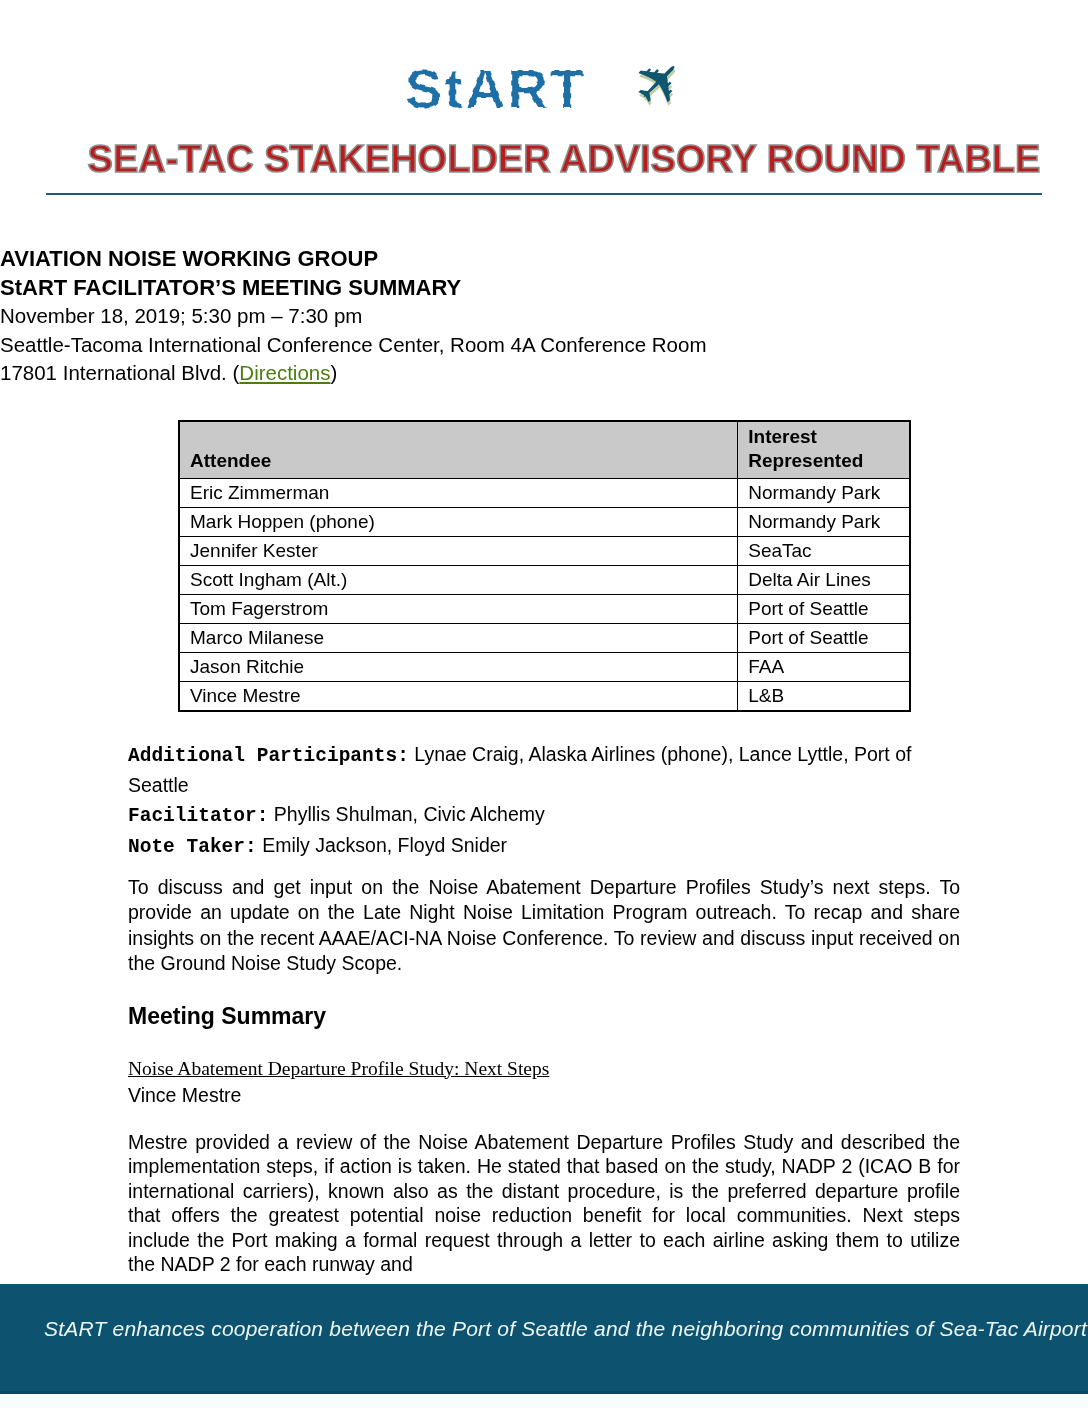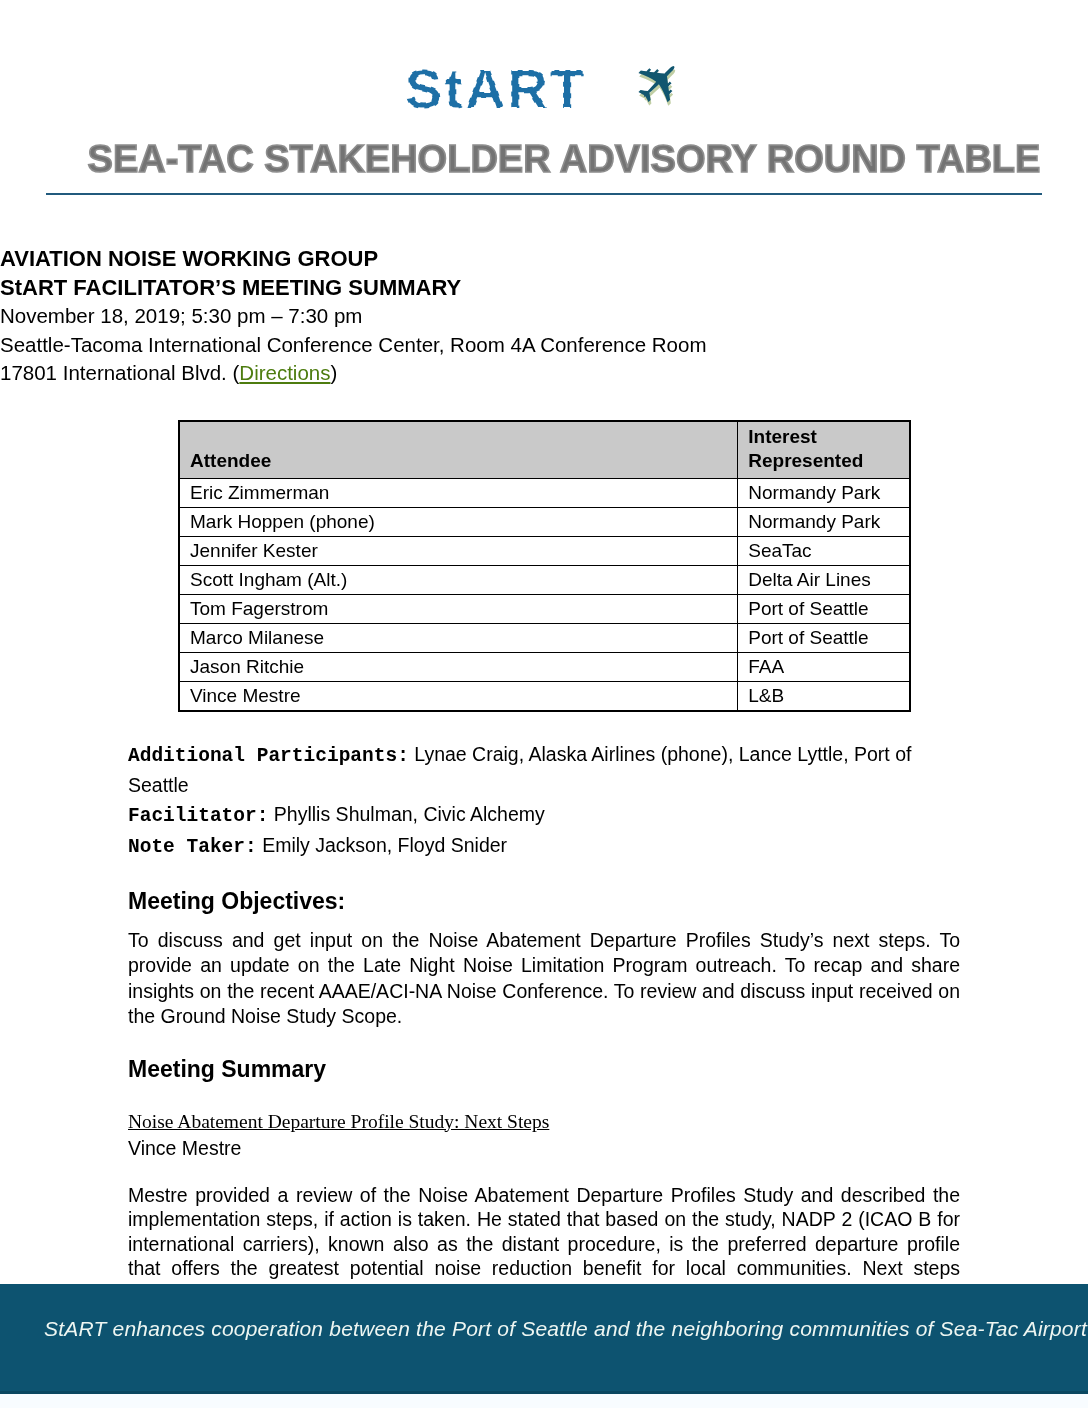--- a/index.html
+++ b/index.html
@@ -14,21 +14,21 @@
   .logo-svg { display:block; }
   .plane {
     display:inline-block; font-size:60px; line-height:1; color:#11566f;
     transform:rotate(-45deg); margin-left:2px; margin-top:-8px;
     text-shadow:-2px 3px 0 rgba(116,146,54,.45);
   }
   
   .banner {
     margin-top:18px; text-align:center; white-space:nowrap;
     font-size:38px; font-weight:600; letter-spacing:0px;
-    color:#737373;padding-left:40px; -webkit-text-stroke:1.6px #8e8e8e;
+    color:#b91c1c;padding-left:40px; -webkit-text-stroke:1.6px #8e8e8e;
   }
   .rule { margin:12px 46px 0 46px; border-top:2px solid #215a7d; }
   
   .title-block { margin-top:50px; font-size:20.5px; line-height:28.5px; }
   .title-bold { font-weight:bold; font-size:22px; }
   .dir-link { color:#4d7c0f; text-decoration:underline; cursor:pointer; }
   
   table.attendees {
     margin:32px 0 0 178px; border-collapse:collapse; width:733px;
     font-size:19px; border:2px solid #000;
@@ -129,21 +129,20 @@
   </table>
 
   <div class="content">
 
     <div class="participants">
       <div><span class="lbl">Additional Participants:</span><span> Lynae Craig, Alaska Airlines (phone), Lance Lyttle, Port of Seattle</span></div>
       <div><span class="lbl">Facilitator:</span><span> Phyllis Shulman, Civic Alchemy</span></div>
       <div><span class="lbl">Note Taker:</span><span> Emily Jackson, Floyd Snider</span></div>
     </div>
 
-    <div class="h1">Meeting Objectives:</div>
     <div class="para">To discuss and get input on the Noise Abatement Departure Profiles Study’s next steps. To provide an update on the Late Night Noise Limitation Program outreach. To recap and share insights on the recent AAAE/ACI-NA Noise Conference. To review and discuss input received on the Ground Noise Study Scope.</div>
 
     <div class="h1">Meeting Summary</div>
     <div class="topic-title">Noise Abatement Departure Profile Study: Next Steps</div>
     <div class="topic-presenter">Vince Mestre</div>
     <div class="para2">Mestre provided a review of the Noise Abatement Departure Profiles Study and described the implementation steps, if action is taken. He stated that based on the study, NADP 2 (ICAO B for international carriers), known also as the distant procedure, is the preferred departure profile that offers the greatest potential noise reduction benefit for local communities. Next steps include the Port making a formal request through a letter to each airline asking them to utilize the NADP 2 for each runway and</div>
   </div>
 
   <div class="footer-band">
     <div class="footer-text">StART enhances cooperation between the Port of Seattle and the neighboring communities of Sea-Tac Airport</div>

